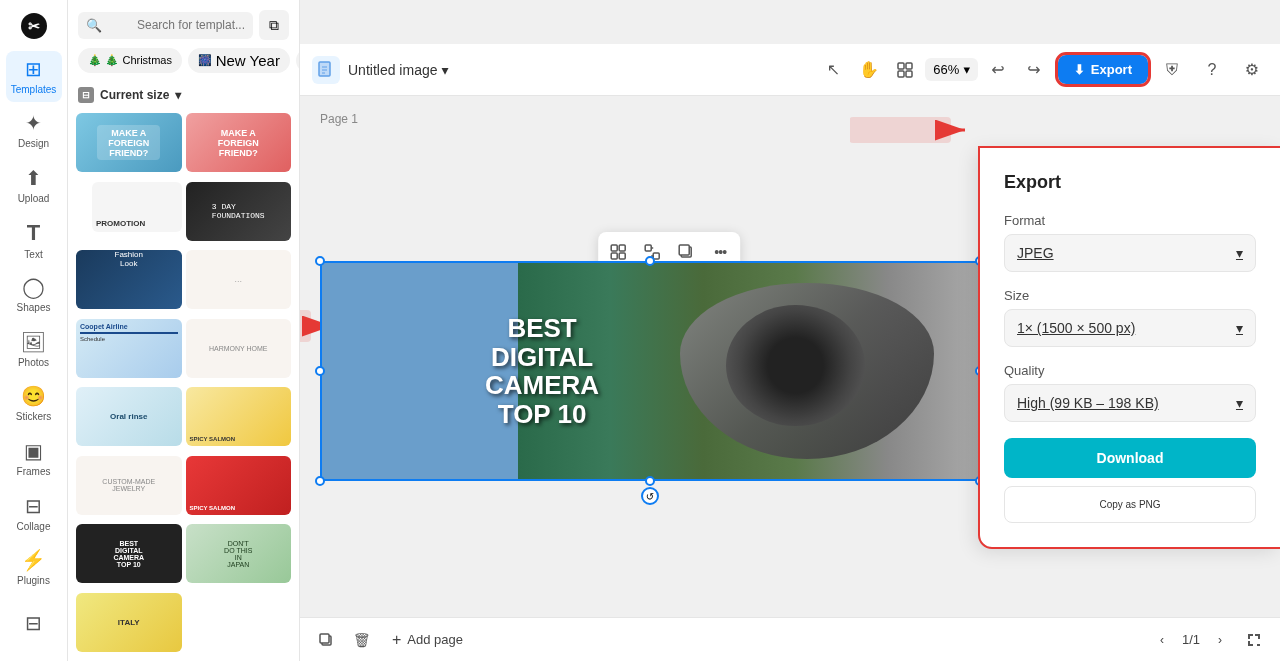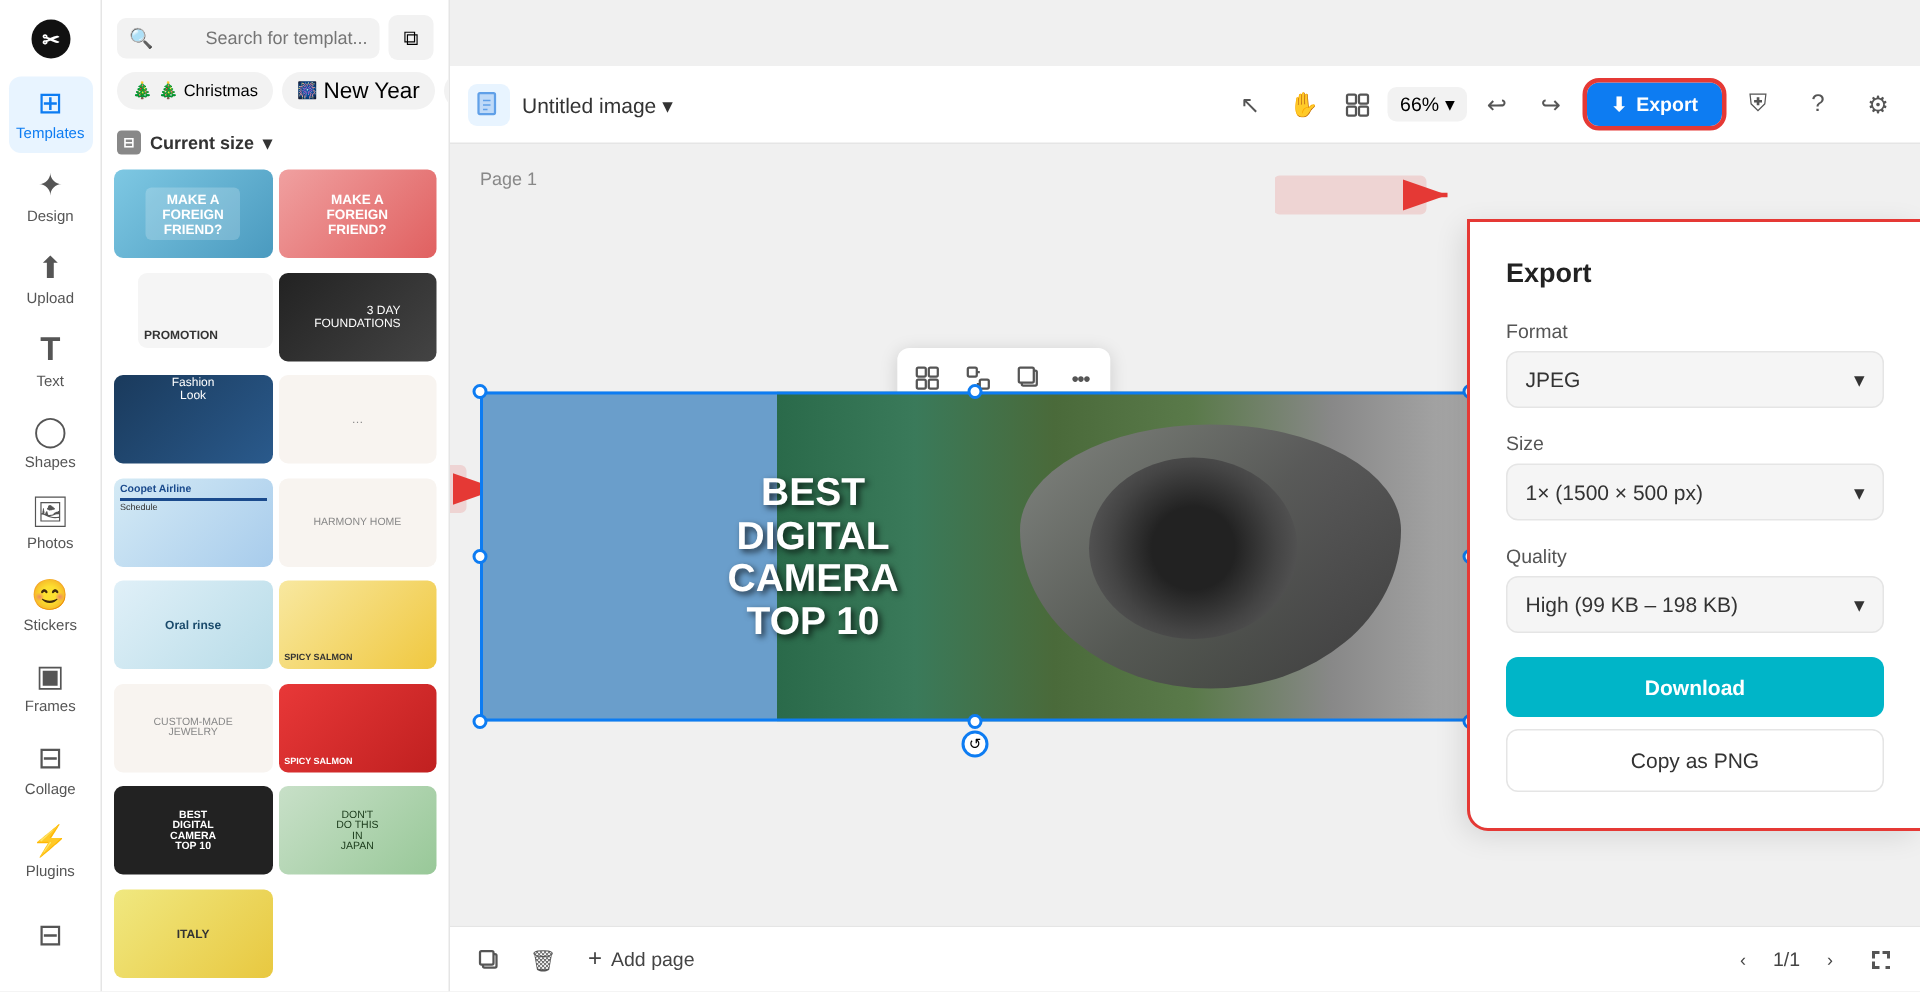--- a/index.html
+++ b/index.html
@@ -418,41 +418,42 @@
       background: #f5f5f5;
       border: 1px solid #e5e5e5;
       border-radius: 8px;
       padding: 10px 12px;
       font-size: 14px;
       color: #333;
       display: flex;
       align-items: center;
       justify-content: space-between;
       cursor: pointer;
+      text-decoration: underline;
     }
     .download-btn {
       width: 100%;
       background: #00b5c8;
       color: white;
       border: none;
       border-radius: 8px;
       padding: 12px;
       font-size: 14px;
       font-weight: 700;
       cursor: pointer;
       margin-bottom: 8px;
     }
     .copy-png-btn {
       width: 100%;
       background: white;
       color: #333;
       border: 1px solid #e5e5e5;
       border-radius: 8px;
       padding: 12px;
-      font-size: 14px;
+      font-size: 10px;
       font-weight: 500;
       cursor: pointer;
     }
 
     
     .red-arrow-export {
       position: absolute;
       top: 14px;
       right: 310px;
       z-index: 101;
@@ -554,21 +555,21 @@
       </div>
     </div>
     <div class="template-item" style="background: linear-gradient(135deg,#f0a0a0,#e06060);display:flex;align-items:center;justify-content:center;">
       <span style="color:white;font-size:9px;font-weight:700;text-align:center;">MAKE A<br>FOREIGN<br>FRIEND?</span>
     </div>
 
     <div class="template-item" style="background:#f5f5f5;display:flex;align-items:flex-end;padding:4px;margin-left:16px;">
       <span style="color:#333;font-size:8px;font-weight:700;">PROMOTION</span>
     </div>
     <div class="template-item" style="background: linear-gradient(135deg,#222,#444);display:flex;align-items:center;justify-content:center;">
-      <span style="color:white;font-size:8px;text-align:right;">3 DAY<br>FOUNDATIONS</span>
+      <span style="color:white;font-size:8px;text-align:left;font-family:Liberation Mono, monospace;">3 DAY<br>FOUNDATIONS</span>
     </div>
 
     <div class="template-item" style="background:linear-gradient(135deg,#1a3a5c,#2a5a8c);display:flex;justify-content:center;">
       <span style="color:white;font-size:8px;text-align:center;">Fashion<br>Look</span>
     </div>
 
     <div class="template-item" style="background:#f8f4f0;display:flex;align-items:center;justify-content:center;">
       <span style="color:#888;font-size:8px;">…</span>
     </div>
     <div class="template-item" style="background:linear-gradient(135deg,#d4eaf5,#a8ccec);display:flex;flex-direction:column;align-items:flex-start;padding:4px;">

